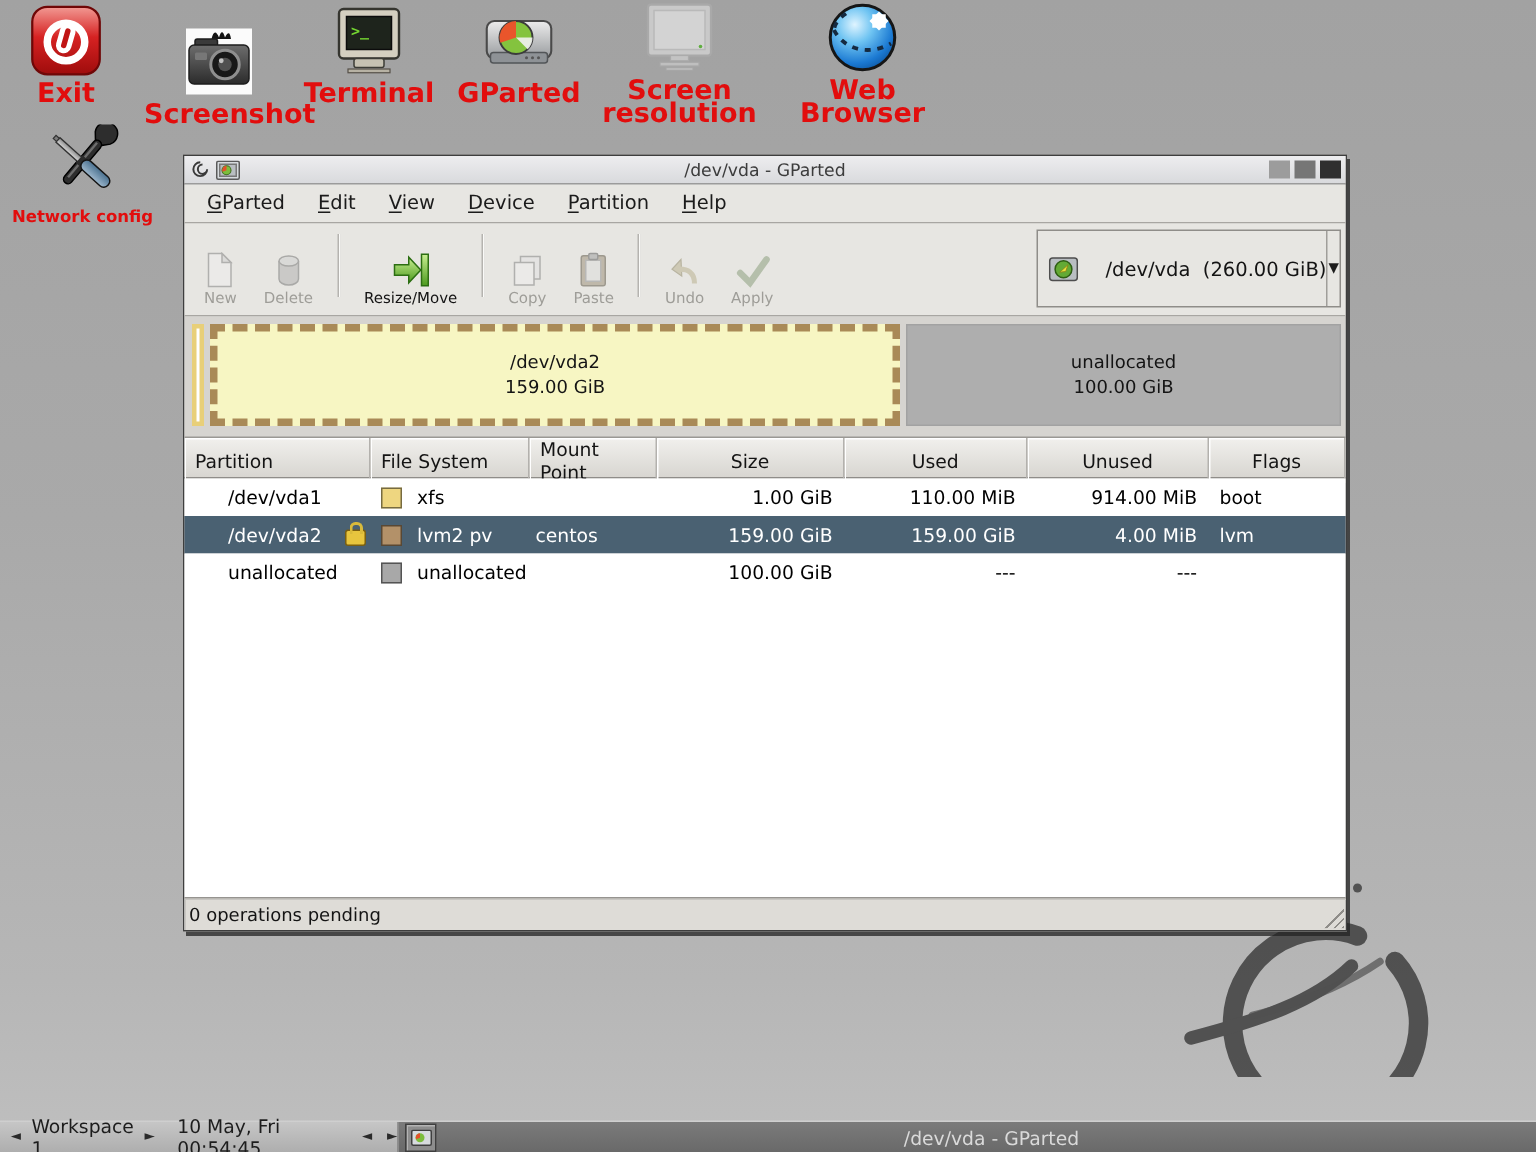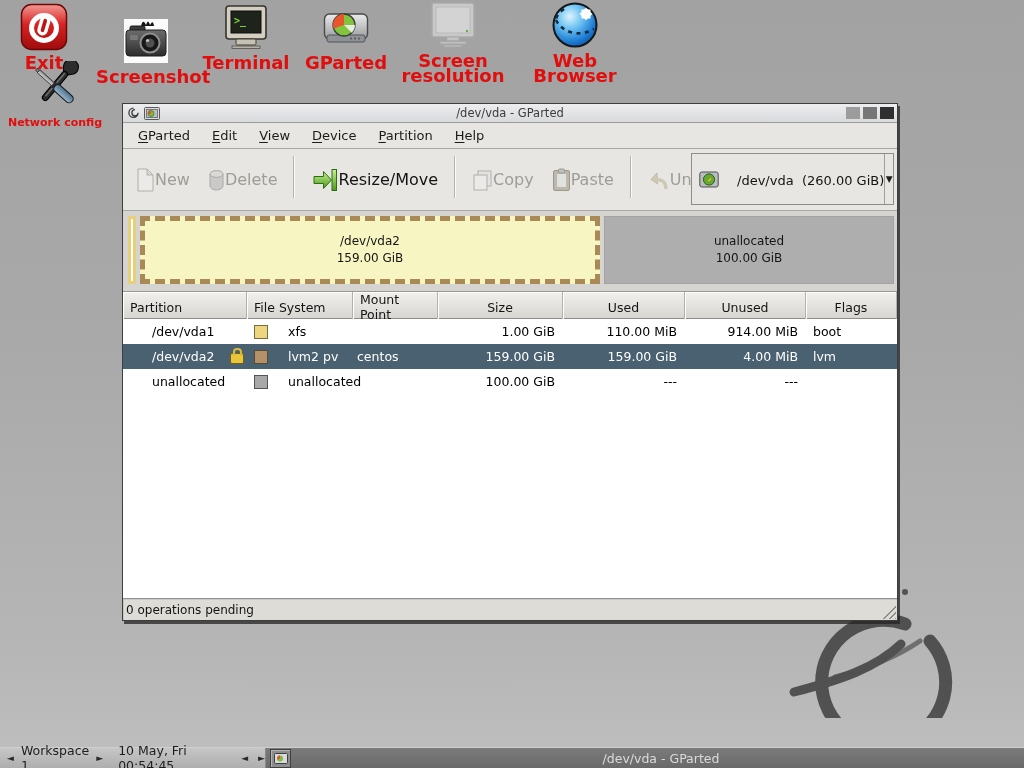--- a/index.html
+++ b/index.html
@@ -24,22 +24,22 @@
   .wb{width:14px;height:12px;border:none;padding:0;}
   .wb.b1{background:#9c9c9c}.wb.b2{background:#767676}.wb.b3{background:#2f2f2f}
 
   .menubar{height:25px;flex:0 0 25px;background:#e7e6e2;border-bottom:1px solid #a8a6a2;
     display:flex;align-items:stretch;padding-left:4px;font-size:13px;color:#1b1b1b;}
   .mitem{display:flex;align-items:center;padding:0 11px;}
   .mn{text-decoration:underline;text-underline-offset:2px;}
 
   .toolbar{height:59px;flex:0 0 59px;background:#e7e6e2;border-bottom:1px solid #a8a6a2;
     position:relative;display:flex;align-items:flex-start;padding:2px 0 0 4px;}
-  .tbtn{display:flex;flex-direction:row;align-items:center;justify-content:flex-end;
-    height:52px;padding:2px 9px;font-size:16px;color:#141414;}
+  .tbtn{display:flex;flex-direction:column;align-items:center;justify-content:flex-end;
+    height:52px;padding:2px 9px;font-size:10px;color:#141414;}
   .tbtn .ticon{height:28px;display:flex;align-items:flex-end;justify-content:center;padding-bottom:2px;}
   .tbtn.dis{color:#9e9d98;}
   .tbtn.dis .ticon{opacity:.5;filter:saturate(.4) contrast(.9);}
   .tsep{width:1px;background:#b5b3af;border-right:1px solid #fafaf8;height:42px;margin:5px 7px 0 7px;}
   .devcombo{position:absolute;right:3px;top:4px;height:50px;width:201px;border:1px solid #8f8d89;
     background:#e7e6e2;display:flex;align-items:center;font-size:13px;color:#141414;}
   .dc-body{flex:1;display:flex;align-items:flex-end;gap:18px;padding-left:7px;}
   .dc-label{white-space:pre;}
   .dc-arrowbox{width:21px;align-self:stretch;border-left:1px solid #a09e9a;
     display:flex;align-items:center;justify-content:center;font-size:9px;color:#1d1d1d;}
@@ -50,21 +50,21 @@
   .seg-vda1{left:5px;width:8px;border:3px solid #e8cf79;padding:0;}
   .seg-vda2{left:17px;width:460px;border:5px dashed #a98a57;}
   .seg-unalloc{left:481px;width:290px;border:1px solid #a2a2a2;}
 
   .thead,.trow{display:grid;grid-template-columns:124px 106px 85px 125px 122px 121px 1fr;font-size:12.5px;}
   .thead{height:26px;flex:0 0 26px;background:linear-gradient(#f1f0ed,#d8d6d1);border-bottom:1px solid #8f8d89;color:#141414;}
   .th{display:flex;align-items:center;padding:0 7px;border-right:1px solid #b3b1ad;box-shadow:inset 1px 1px 0 #ffffff;}
   .th.c{justify-content:center;}
   .trow{height:25px;flex:0 0 25px;align-items:center;background:#fff;color:#000000;}
   .cell-part{padding-left:29px;position:relative;height:100%;display:flex;align-items:center;}
-  .cell-fs{display:flex;align-items:center;gap:20px;padding-left:7px;}
+  .cell-fs{display:flex;align-items:center;gap:10px;padding-left:7px;}
   .swatch{width:14px;height:14px;flex:0 0 14px;border:1px solid rgba(0,0,0,.5);box-sizing:border-box;}
   .num{text-align:right;padding-right:8px;}
   .mount{padding-left:4px;}
   .flagcell{padding-left:7px;}
   .trow.sel{color:#ffffff;}
   .lock{position:absolute;right:3px;top:50%;margin-top:-4px;width:12px;height:9px;background:#e7c53e;
     border:1px solid #7a5f10;border-radius:2px;}
   .lock::before{content:"";position:absolute;left:2px;top:-6px;width:5px;height:6px;
     border:2px solid #d9ba3b;border-bottom:none;border-radius:4px 4px 0 0;}
   .tbody-empty{flex:1;background:#fff;}
@@ -212,21 +212,21 @@
         <rect x="-4.5" y="-4.5" width="9" height="9"></rect>
         <rect x="-4.5" y="-4.5" width="9" height="9" transform="rotate(45)"></rect>
       </g>
       <path d="M5 19 C11 31 27 37 43 28" fill="none" stroke="#152a40" stroke-width="2.6" stroke-dasharray="4 4.5"></path>
       <path d="M13 8 C8.5 11 5.5 14.5 5 19" fill="none" stroke="#152a40" stroke-width="2.6" stroke-dasharray="4 4.5"></path>
     </svg>
   </div>
   <div class="dlabel" style="color: rgb(226, 13, 13);">Web Browser</div>
 </div>
 
-<div class="dicon small" style="left:0;top:62px;width:110px;">
+<div class="dicon small" style="left:0;top:84px;width:110px;">
   <div class="ic">
     <svg width="54" height="52" viewBox="0 0 54 52">
       <defs>
         <linearGradient id="gB" x1="0" y1="0" x2="1" y2="0">
             <stop offset="0" stop-color="#d8d8d8"></stop>
             <stop offset="1" stop-color="#8c8c8c"></stop>
           </linearGradient>
         <linearGradient id="gH" x1="0" y1="0" x2="1" y2="0">
             <stop offset="0" stop-color="#9db7cc"></stop>
             <stop offset="1" stop-color="#49708f"></stop>

